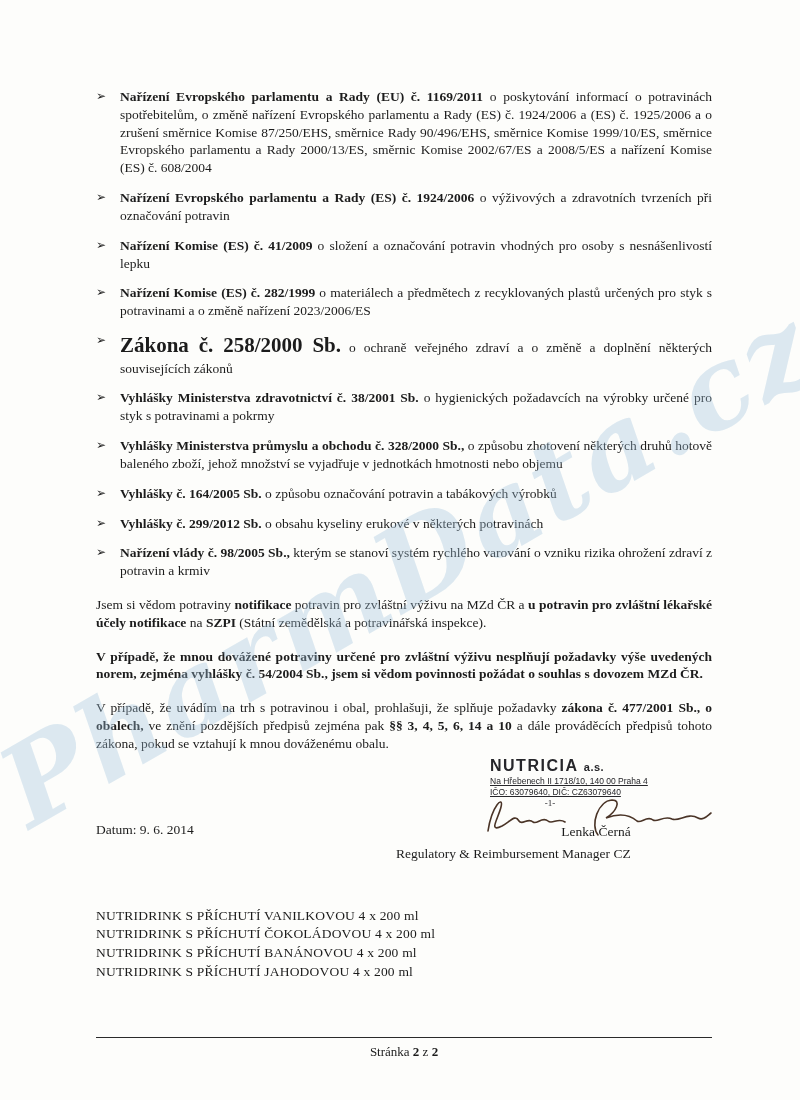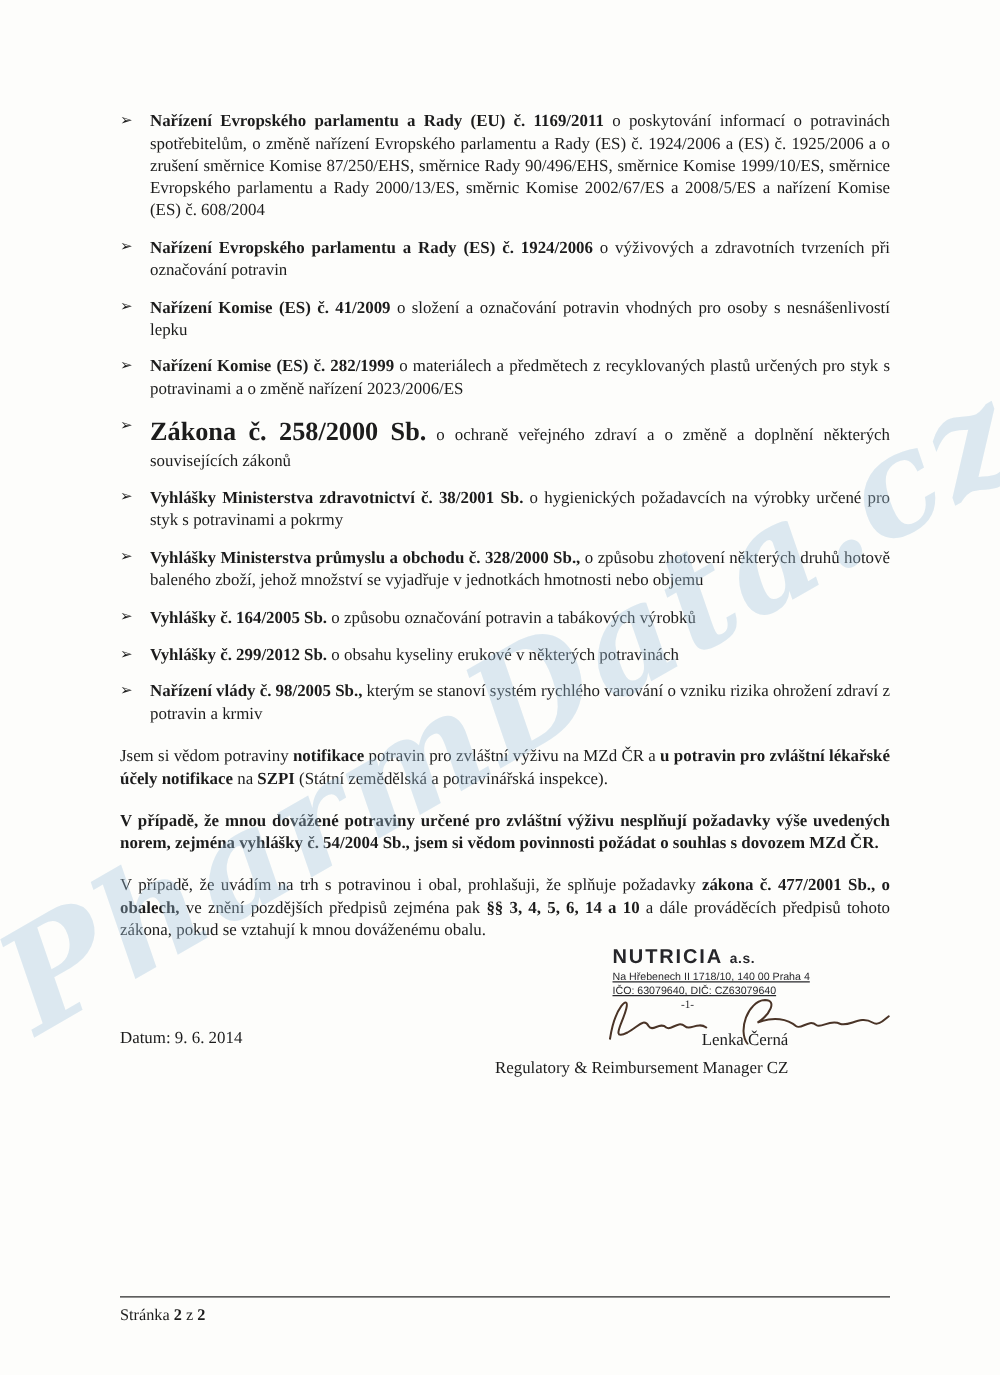--- a/index.html
+++ b/index.html
@@ -47,21 +47,21 @@
   .products { margin-top: 24px; }
   .products-header { margin-bottom: 16px; }
   .product-line { line-height: 1.38; letter-spacing: 0.2px; }
 
   .footer {
     position: absolute;
     left: 96px;
     width: 616px;
     bottom: 40px;
     border-top: 1.5px solid #2a2a2a;
-    text-align: left;
+    text-align: center;
     padding-top: 6px;
     font-size: 13px;
     z-index: 2;
   }
 
   .watermark {
     position: absolute;
     left: -50px;
     top: 505px;
     width: 900px;
@@ -151,19 +151,25 @@
         <path d="M10 40 C 14 14, 26 4, 23 16 C 20 28, 10 42, 24 35 C 33 30, 37 23, 41 30 C 44 35, 50 26, 55 31 C 59 34, 64 25, 70 30 C 74 34, 80 26, 87 31" stroke="#4a3427"></path>
         <path d="M120 44 C 112 34, 120 10, 134 9 C 144 9, 138 21, 128 27 C 141 22, 152 24, 159 30 C 163 33, 169 24, 175 29 C 179 32, 186 24, 194 28 C 201 31, 210 21, 220 27 C 225 30, 229 25, 233 22" stroke="#4a3427"></path>
       </svg>
 
       <div class="datum">Datum: 9. 6. 2014</div>
       <div class="printed-name">Lenka Černá</div>
       <div class="sig-title">Regulatory &amp;  Reimbursement Manager CZ</div>
     </div>
 
     <div class="products">
+      <div>
+          <div class="product-line">NUTRIDRINK S PŘÍCHUTÍ VANILKOVOU 4 x 200 ml</div>
+          <div class="product-line">NUTRIDRINK S PŘÍCHUTÍ ČOKOLÁDOVOU 4 x 200 ml</div>
+          <div class="product-line">NUTRIDRINK S PŘÍCHUTÍ BANÁNOVOU 4 x 200 ml</div>
+          <div class="product-line">NUTRIDRINK S PŘÍCHUTÍ JAHODOVOU 4 x 200 ml</div>
+        </div>
     </div>
 
   </div>
 
   <div class="footer"><span>Stránka </span><b>2</b><span> z </span><b>2</b></div>
 
 </div>
 
 </body></html>

